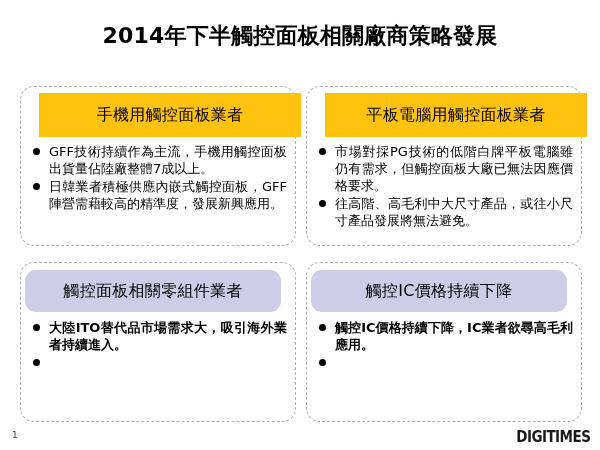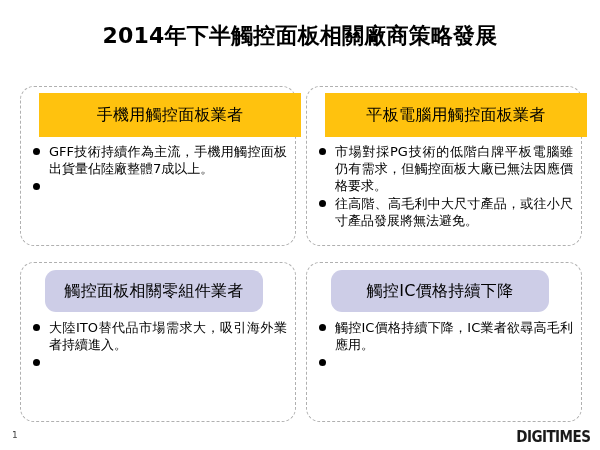--- a/index.html
+++ b/index.html
@@ -63,38 +63,38 @@
     align-items: center;
     justify-content: center;
     font-size: 16px;
     color: #000000;
     letter-spacing: 0.3px;
     white-space: nowrap;
   }
   .card-header.amber  { background: #FFC20E; }
   .card-header.lilac  {
     background: #CDCDE7;
-    left: 24px;
-    width: 218px;
+    left: 4px;
+    width: 256px;
     height: 42px;
     top: 7px;
     border-radius: 11px;
   }
 
   
   .bullets {
     position: absolute;
     left: 11px;
     top: 56px;
     right: 8px;
     list-style: none;
     margin: 0;
     padding: 0;
   }
-  .card.bl .bullets, .card.br .bullets { top: 56px; }
+  .card.bl .bullets, .card.br .bullets { top: 56px; font-weight: bold; }
 
   .bullet-item {
     position: relative;
     padding-left: 17px;
     font-size: 13px;
     line-height: 17px;
     color: #000000;
     margin-bottom: 1px;
     text-align: justify;
   }
@@ -139,20 +139,21 @@
 
   <div class="card tl">
     <div class="card-header amber">手機用觸控面板業者</div>
     <ul class="bullets">
       <li class="bullet-item">
         <span class="bullet-dot"></span>
         <span>GFF技術持續作為主流，手機用觸控面板出貨量佔陸廠整體7成以上。</span>
       </li>
       <li class="bullet-item">
         <span class="bullet-dot"></span>
+        <span>日韓業者積極供應內嵌式觸控面板，GFF陣營需藉較高的精準度，發展新興應用。</span>
       </li>
     </ul>
   </div>
 
   <div class="card tr">
     <div class="card-header amber">平板電腦用觸控面板業者</div>
     <ul class="bullets">
       <li class="bullet-item">
         <span class="bullet-dot"></span>
         <span>市場對採PG技術的低階白牌平板電腦雖仍有需求，但觸控面板大廠已無法因應價格要求。</span>

